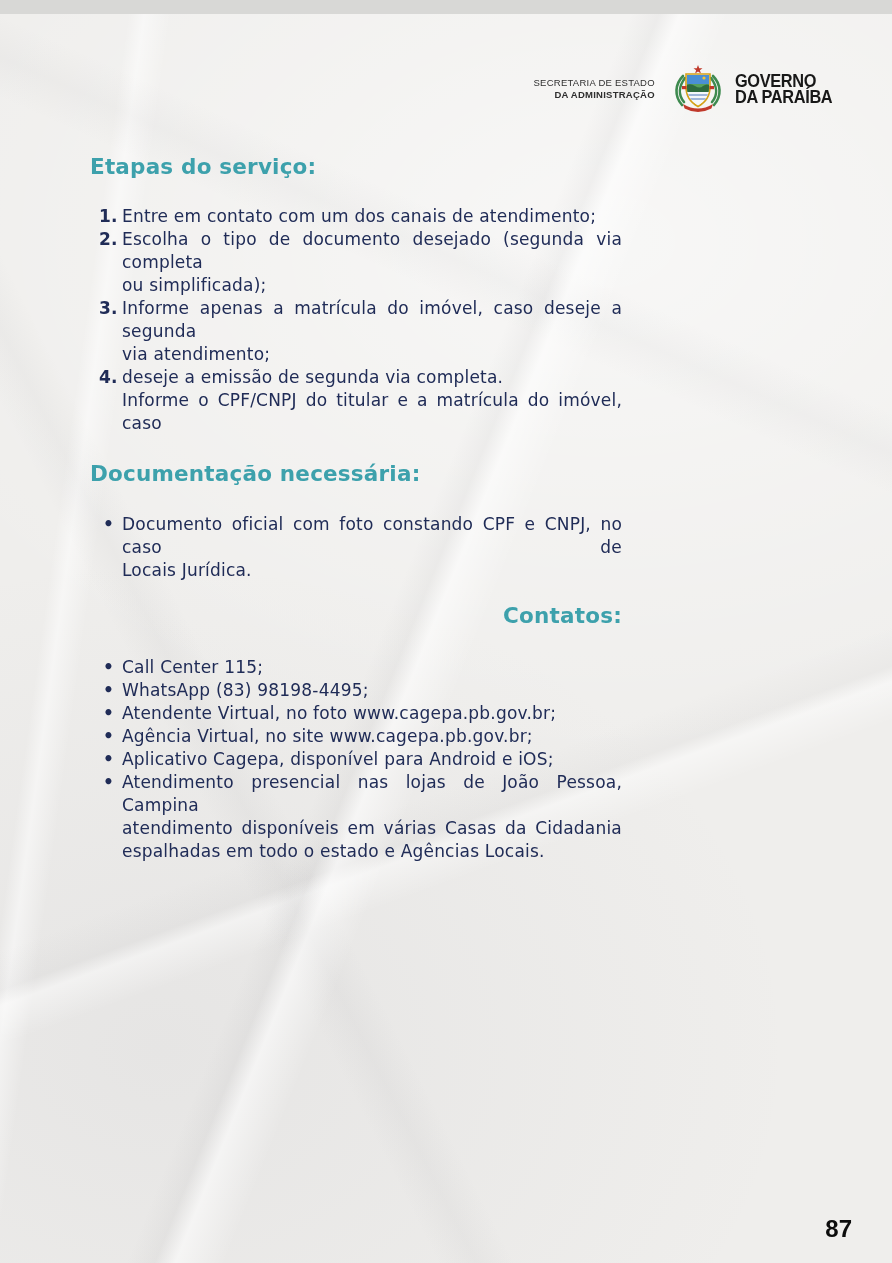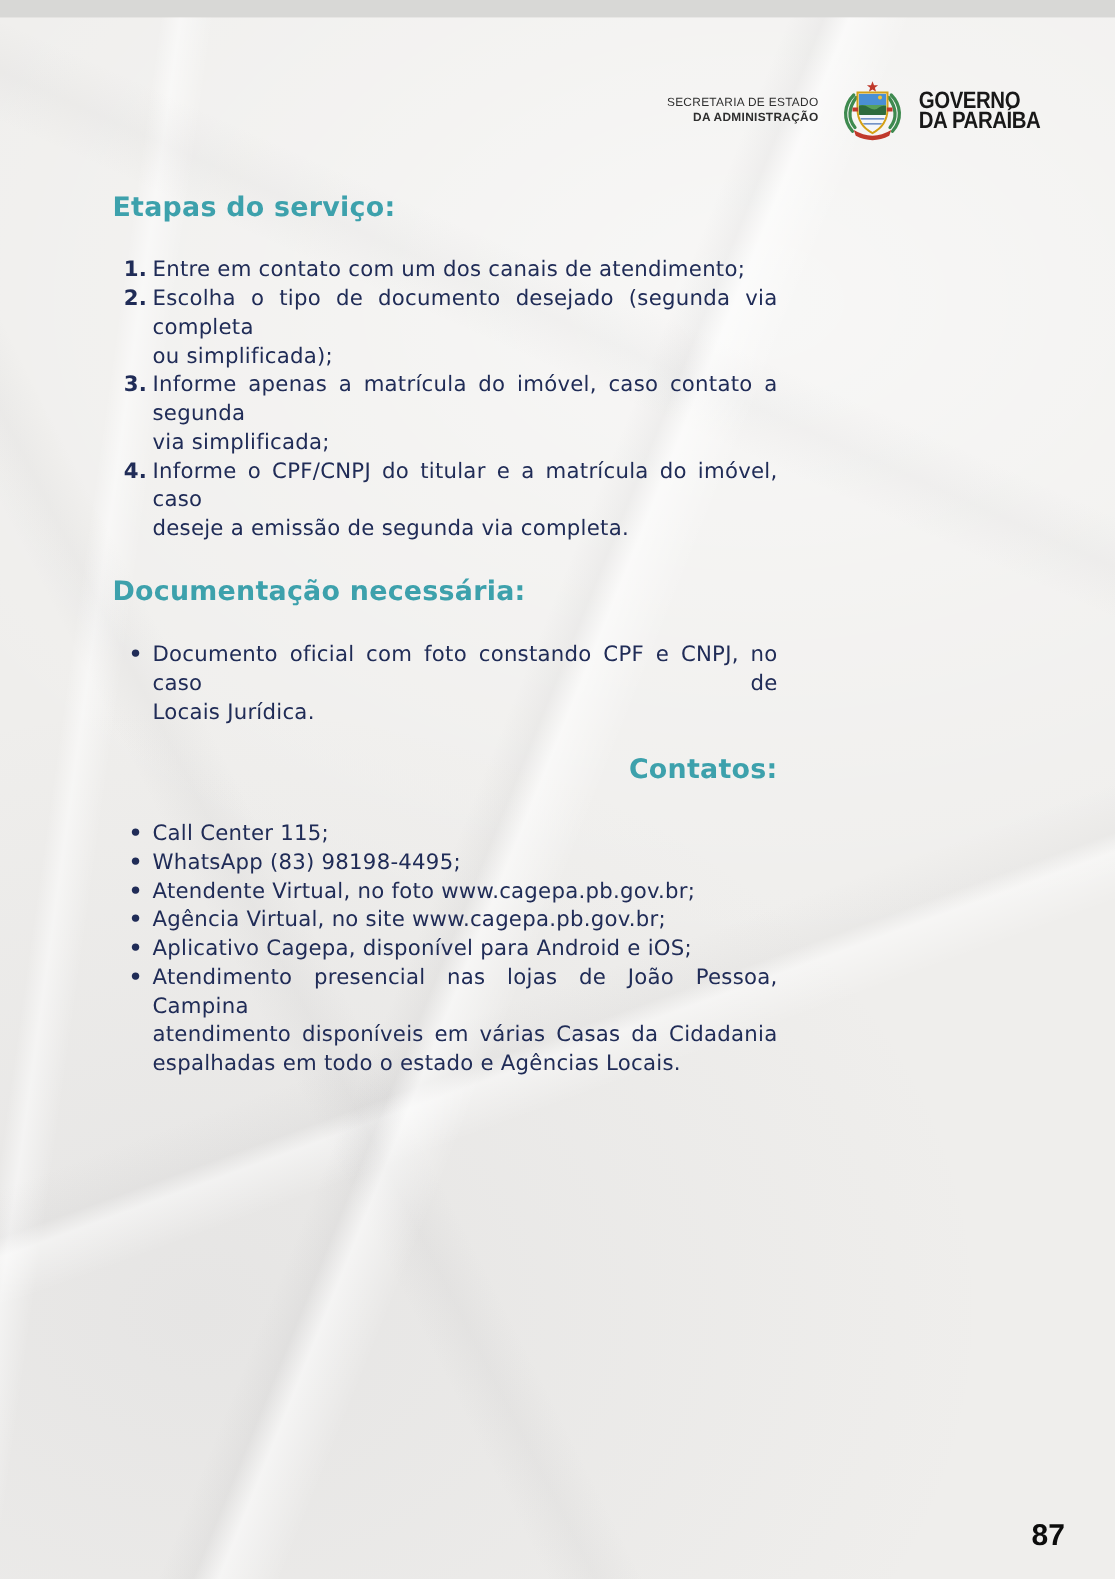--- a/index.html
+++ b/index.html
@@ -145,29 +145,29 @@
       <div class="li">
         <span class="marker">2.</span>
         <div class="ltext">
           <div class="line">Escolha o tipo de documento desejado (segunda via completa</div>
           <div class="line last">ou simplificada);</div>
         </div>
       </div>
       <div class="li">
         <span class="marker">3.</span>
         <div class="ltext">
-          <div class="line">Informe apenas a matrícula do imóvel, caso contato a segunda</div>
-          <div class="line last">via simplificada;</div>
+          <div class="line">Informe apenas a matrícula do imóvel, caso deseje a segunda</div>
+          <div class="line last">via atendimento;</div>
         </div>
       </div>
       <div class="li">
         <span class="marker">4.</span>
         <div class="ltext">
+          <div class="line last">deseje a emissão de segunda via completa.</div>
           <div class="line">Informe o CPF/CNPJ do titular e a matrícula do imóvel, caso</div>
-          <div class="line last">deseje a emissão de segunda via completa.</div>
         </div>
       </div>
     </div>
 
     <h2 class="stitle s2">Documentação necessária:</h2>
     <div class="list list-doc">
       <div class="li">
         <span class="marker dot">•</span>
         <div class="ltext">
           <div class="line">Documento oficial com foto constando CPF e CNPJ, no caso de</div>

